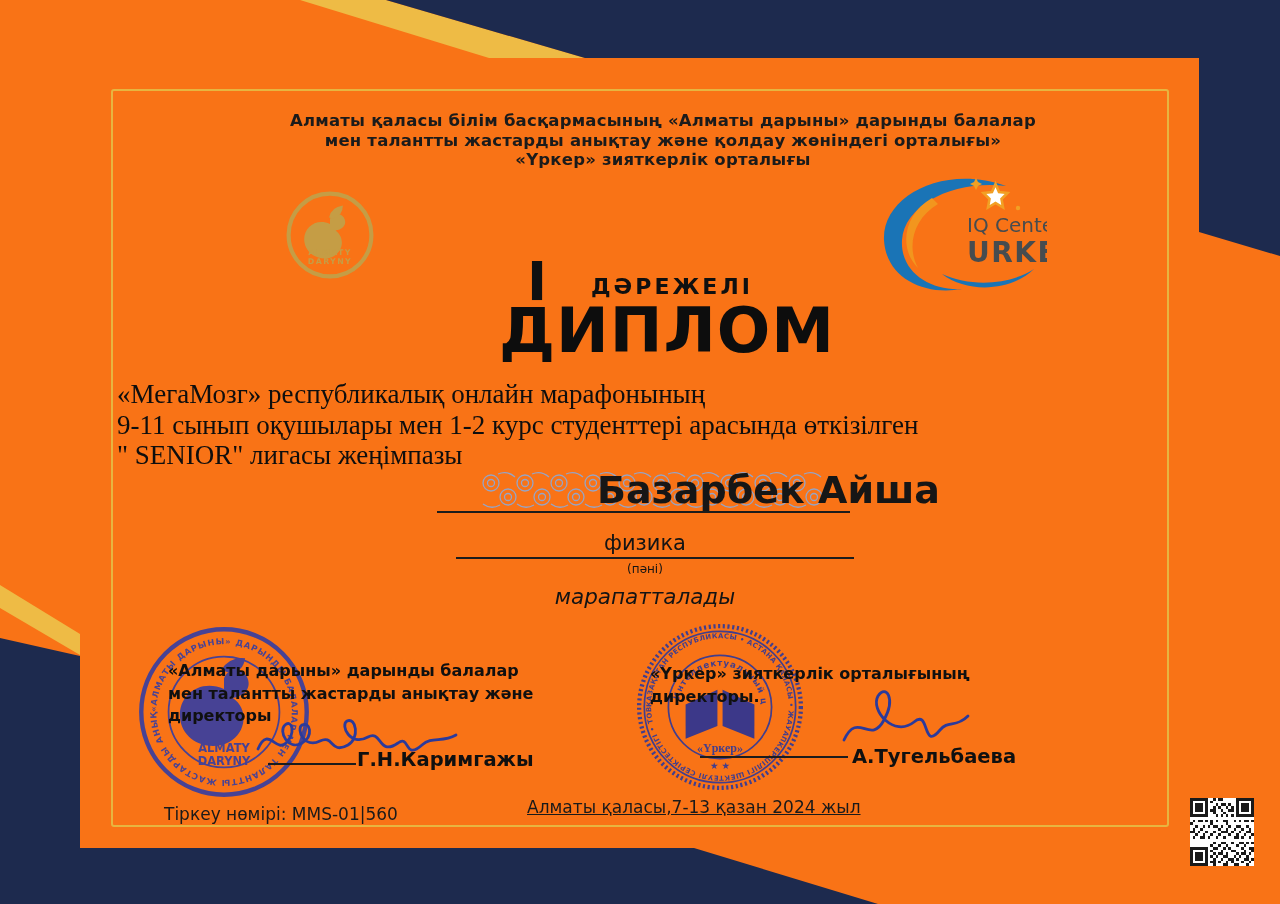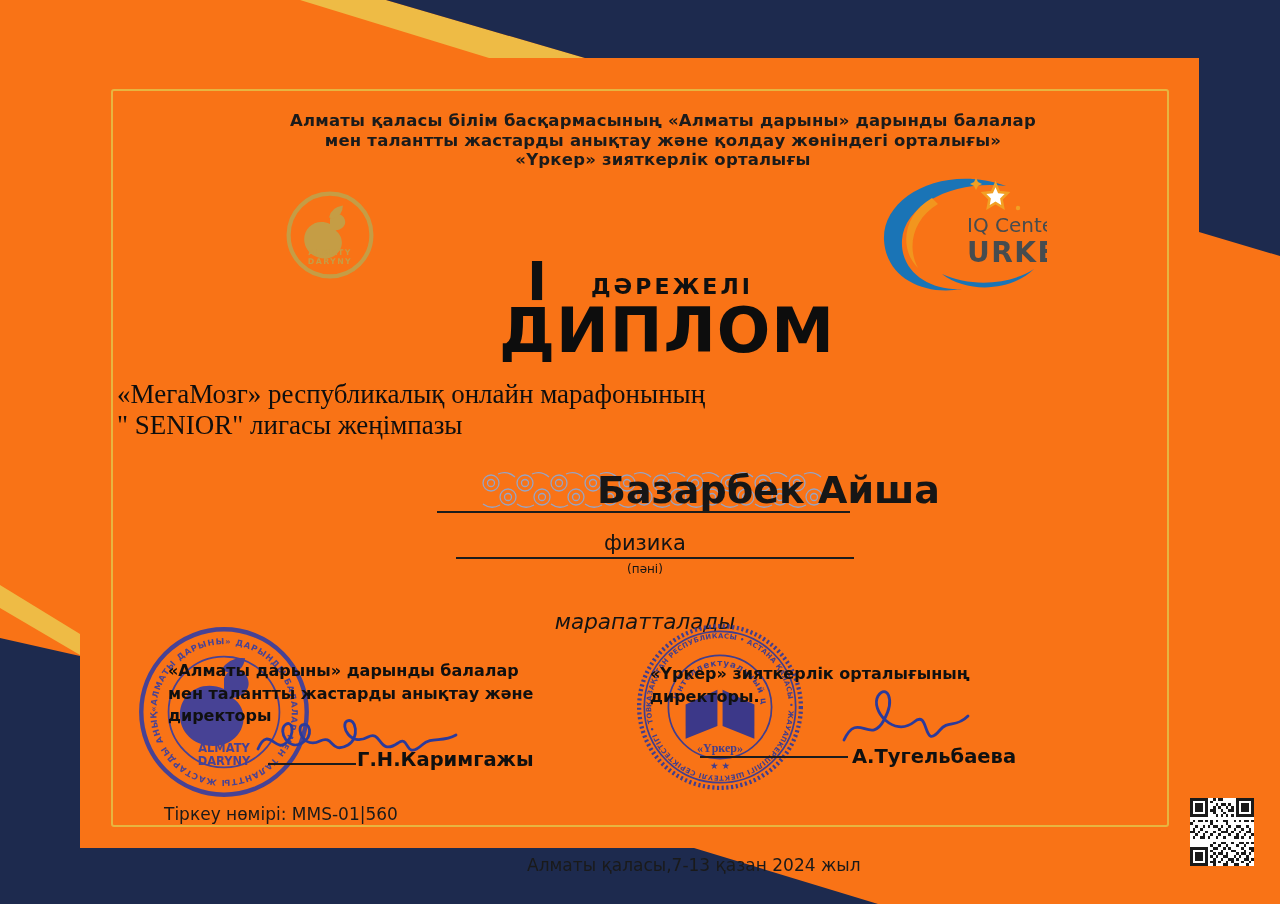--- a/index.html
+++ b/index.html
@@ -16,21 +16,21 @@
   .diploma{left:367px;top:299px;width:600px;text-align:center;font-size:63px;font-weight:bold;
            letter-spacing:1px;line-height:1;color:#0d0d0d;}
   .bodytxt{left:117px;top:379px;width:1046px;
            font-family:"Liberation Serif","DejaVu Serif",serif;
            font-size:27px;line-height:30.5px;color:#0e0e0e;}
   .name{left:340px;top:468px;width:600px;text-align:right;font-size:38px;font-weight:bold;
         color:#161616;z-index:5;}
   .rule{background:#1c1c1c;height:2px;z-index:4;}
   .subject{left:345px;top:531px;width:600px;text-align:center;font-size:21px;color:#141414;}
   .caption{left:345px;top:562px;width:600px;text-align:center;font-size:12px;color:#141414;}
-  .award{left:345px;top:584px;width:600px;text-align:center;font-size:21.5px;font-style:italic;color:#141414;margin-top:25px;}
+  .award{left:345px;top:584px;width:600px;text-align:center;font-size:21.5px;font-style:italic;color:#141414;}
   .sigtitle{font-weight:bold;font-size:16px;line-height:22.6px;color:#101010;z-index:5;margin-top:16px;}
   .signame{font-weight:bold;font-size:19.5px;color:#101010;z-index:6;}
   .footnote{font-size:17px;color:#1a1a1a;z-index:5;}
   .z3{z-index:3;} .z6{z-index:6;}
 </style>
 </head>
 <body>
 
 <div class="canvas">
 
@@ -67,20 +67,21 @@
     <text x="95" y="62" font-size="20" fill="#474c4f">IQ Center</text>
     <text x="95" y="92" font-size="28" font-weight="bold" letter-spacing="1.5" fill="#474c4f">URKER</text>
   </svg>
 
   <div class="abs numeral">I</div>
   <div class="abs degree">ДӘРЕЖЕЛІ</div>
   <div class="abs diploma">ДИПЛОМ</div>
 
   <div class="abs bodytxt">
     <div>«МегаМозг» республикалық онлайн марафонының</div>
+    <div>9-11 сынып оқушылары мен 1-2 курс студенттері арасында өткізілген</div>
     <div>" SENIOR" лигасы жеңімпазы</div>
   </div>
 
   <svg class="abs" style="left:482px;top:470px;" width="340" height="41" viewBox="0 0 340 41">
     <defs>
       <g id="orn-motif" fill="none" stroke="#96a4c6" stroke-width="1.3">
         <circle cx="9" cy="13" r="8"></circle>
           <circle cx="9" cy="13" r="3.5"></circle>
         <circle cx="26" cy="27" r="8"></circle>
           <circle cx="26" cy="27" r="3.5"></circle>
@@ -159,21 +160,21 @@
     <div>«Үркер» зияткерлік орталығының</div>
     <div>директоры.</div>
   </div>
   <svg class="abs z6" style="left:836px;top:676px;" width="140" height="90" viewBox="0 0 140 90">
     <path d="M8,64 C22,34 34,70 48,44 C60,22 50,8 42,20 C34,34 58,62 78,46 C94,32 86,76 104,54 C112,44 120,52 132,40" fill="none" stroke="#2b3a9b" stroke-width="2.8" stroke-linecap="round"></path>
   </svg>
   <div class="abs rule" style="left:700px;top:756px;width:148px;"></div>
   <div class="abs signame" style="left:852px;top:745px;">А.Тугельбаева</div>
 
   <div class="abs footnote" style="left:164px;top:804px;">Тіркеу нөмірі: MMS-01|560</div>
-  <div class="abs footnote" style="left:527px;top:855px;">Алматы қаласы,7-13 қазан 2024 жыл</div>
+  <div class="abs footnote" style="left:527px;top:797px;text-decoration:underline;">Алматы қаласы,7-13 қазан 2024 жыл</div>
 
   <svg class="abs" style="left:1190px;top:798px;" width="64" height="68" viewBox="0 0 25 25" preserveAspectRatio="none" shape-rendering="crispEdges">
     <rect x="0" y="0" width="25" height="25" fill="#ffffff"></rect>
     <g fill="#1a1a1a">
       <rect x="0" y="0" width="7" height="7"></rect>
         <rect x="18" y="0" width="7" height="7"></rect>
         <rect x="0" y="18" width="7" height="7"></rect>
     </g>
     <g fill="#ffffff">
       <rect x="1" y="1" width="5" height="5"></rect>

